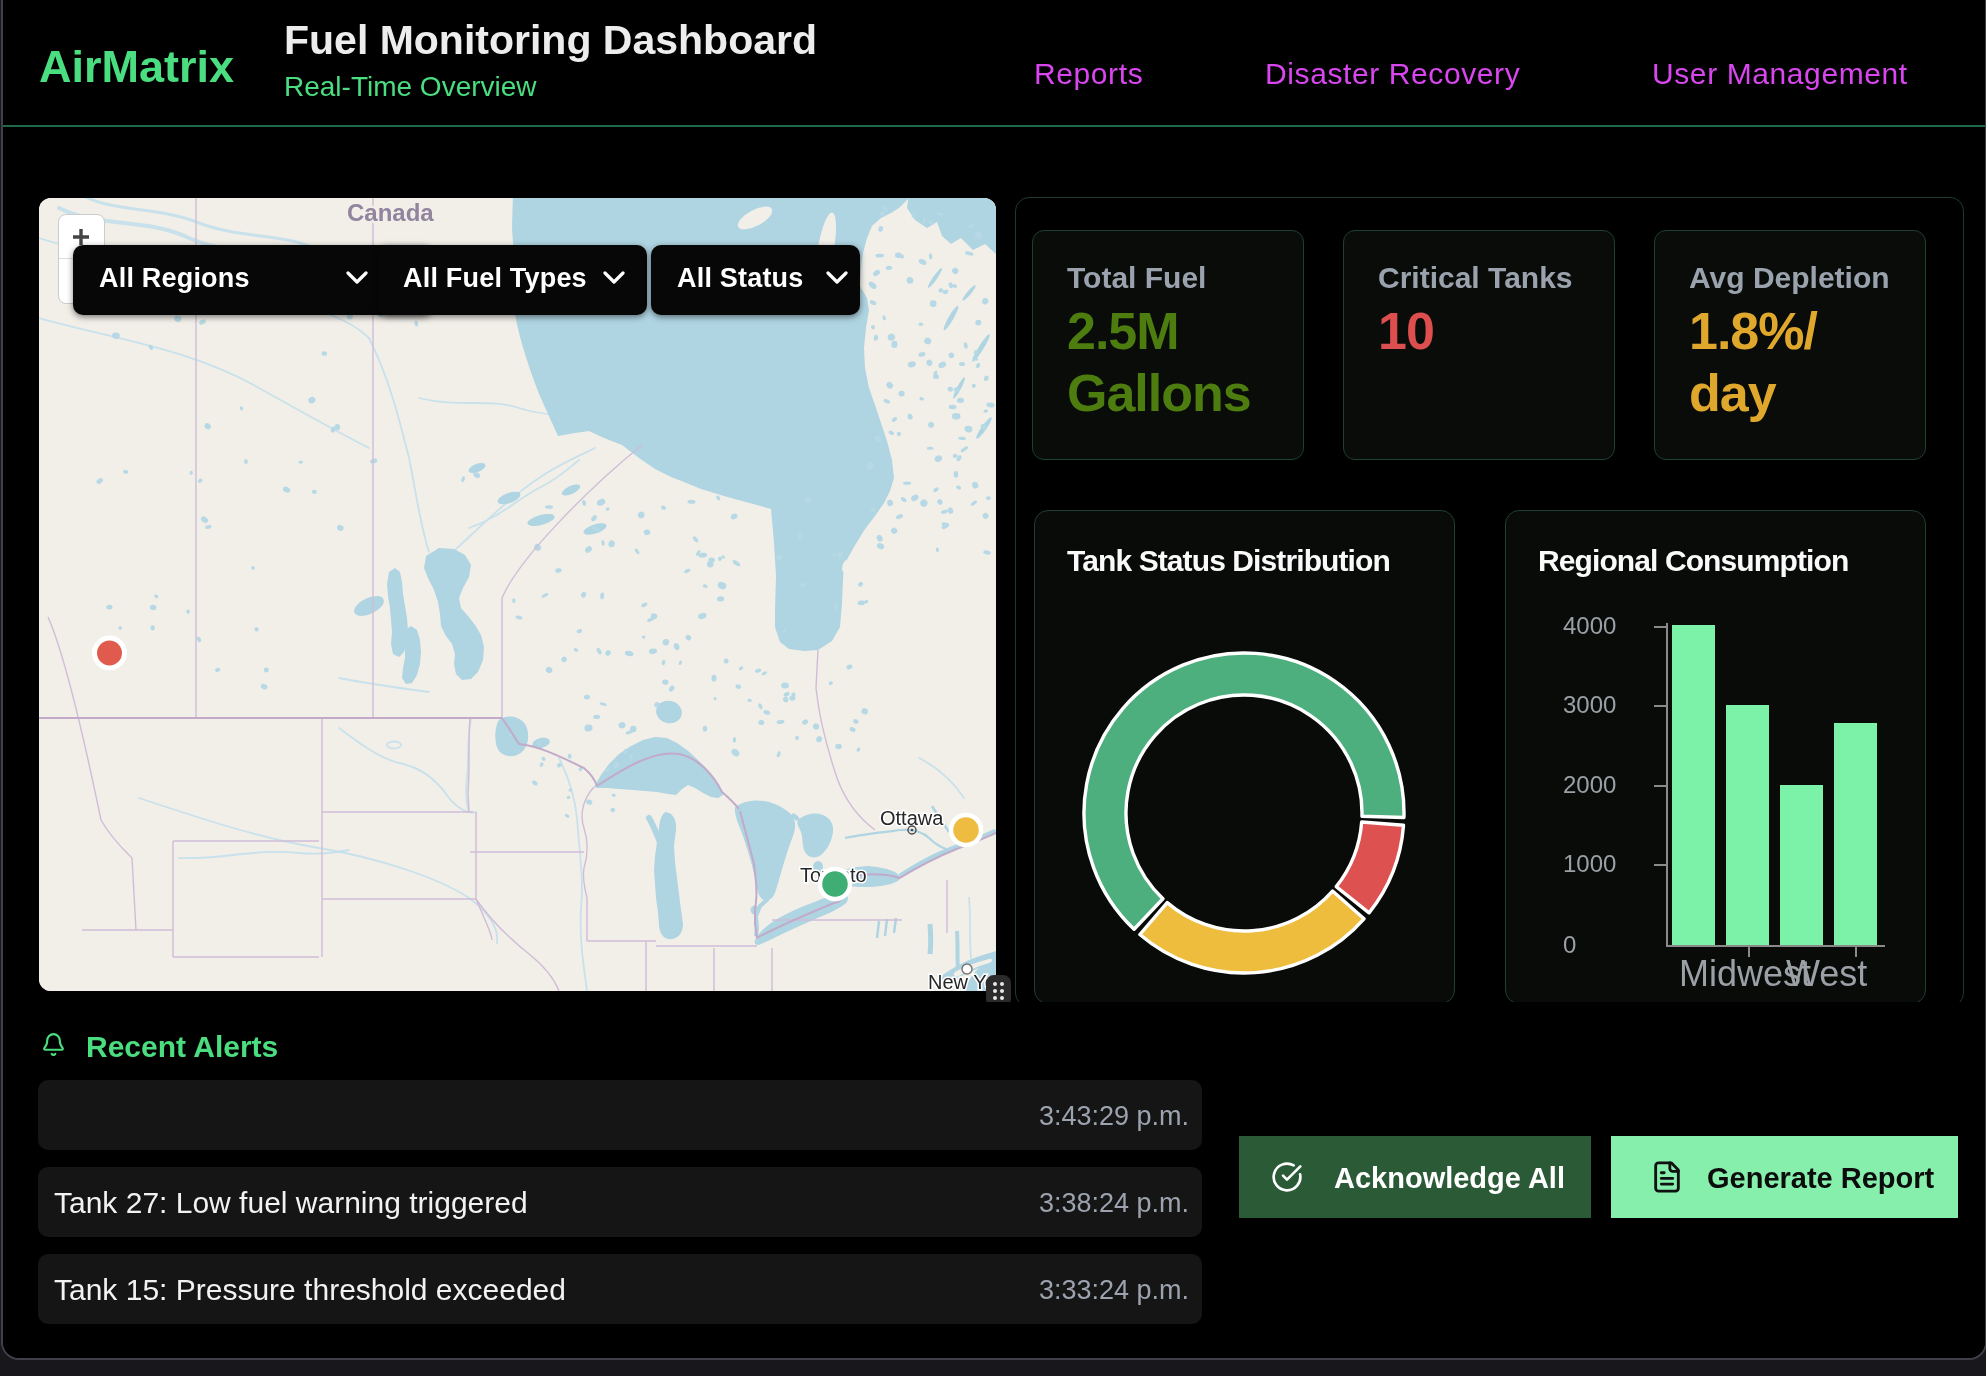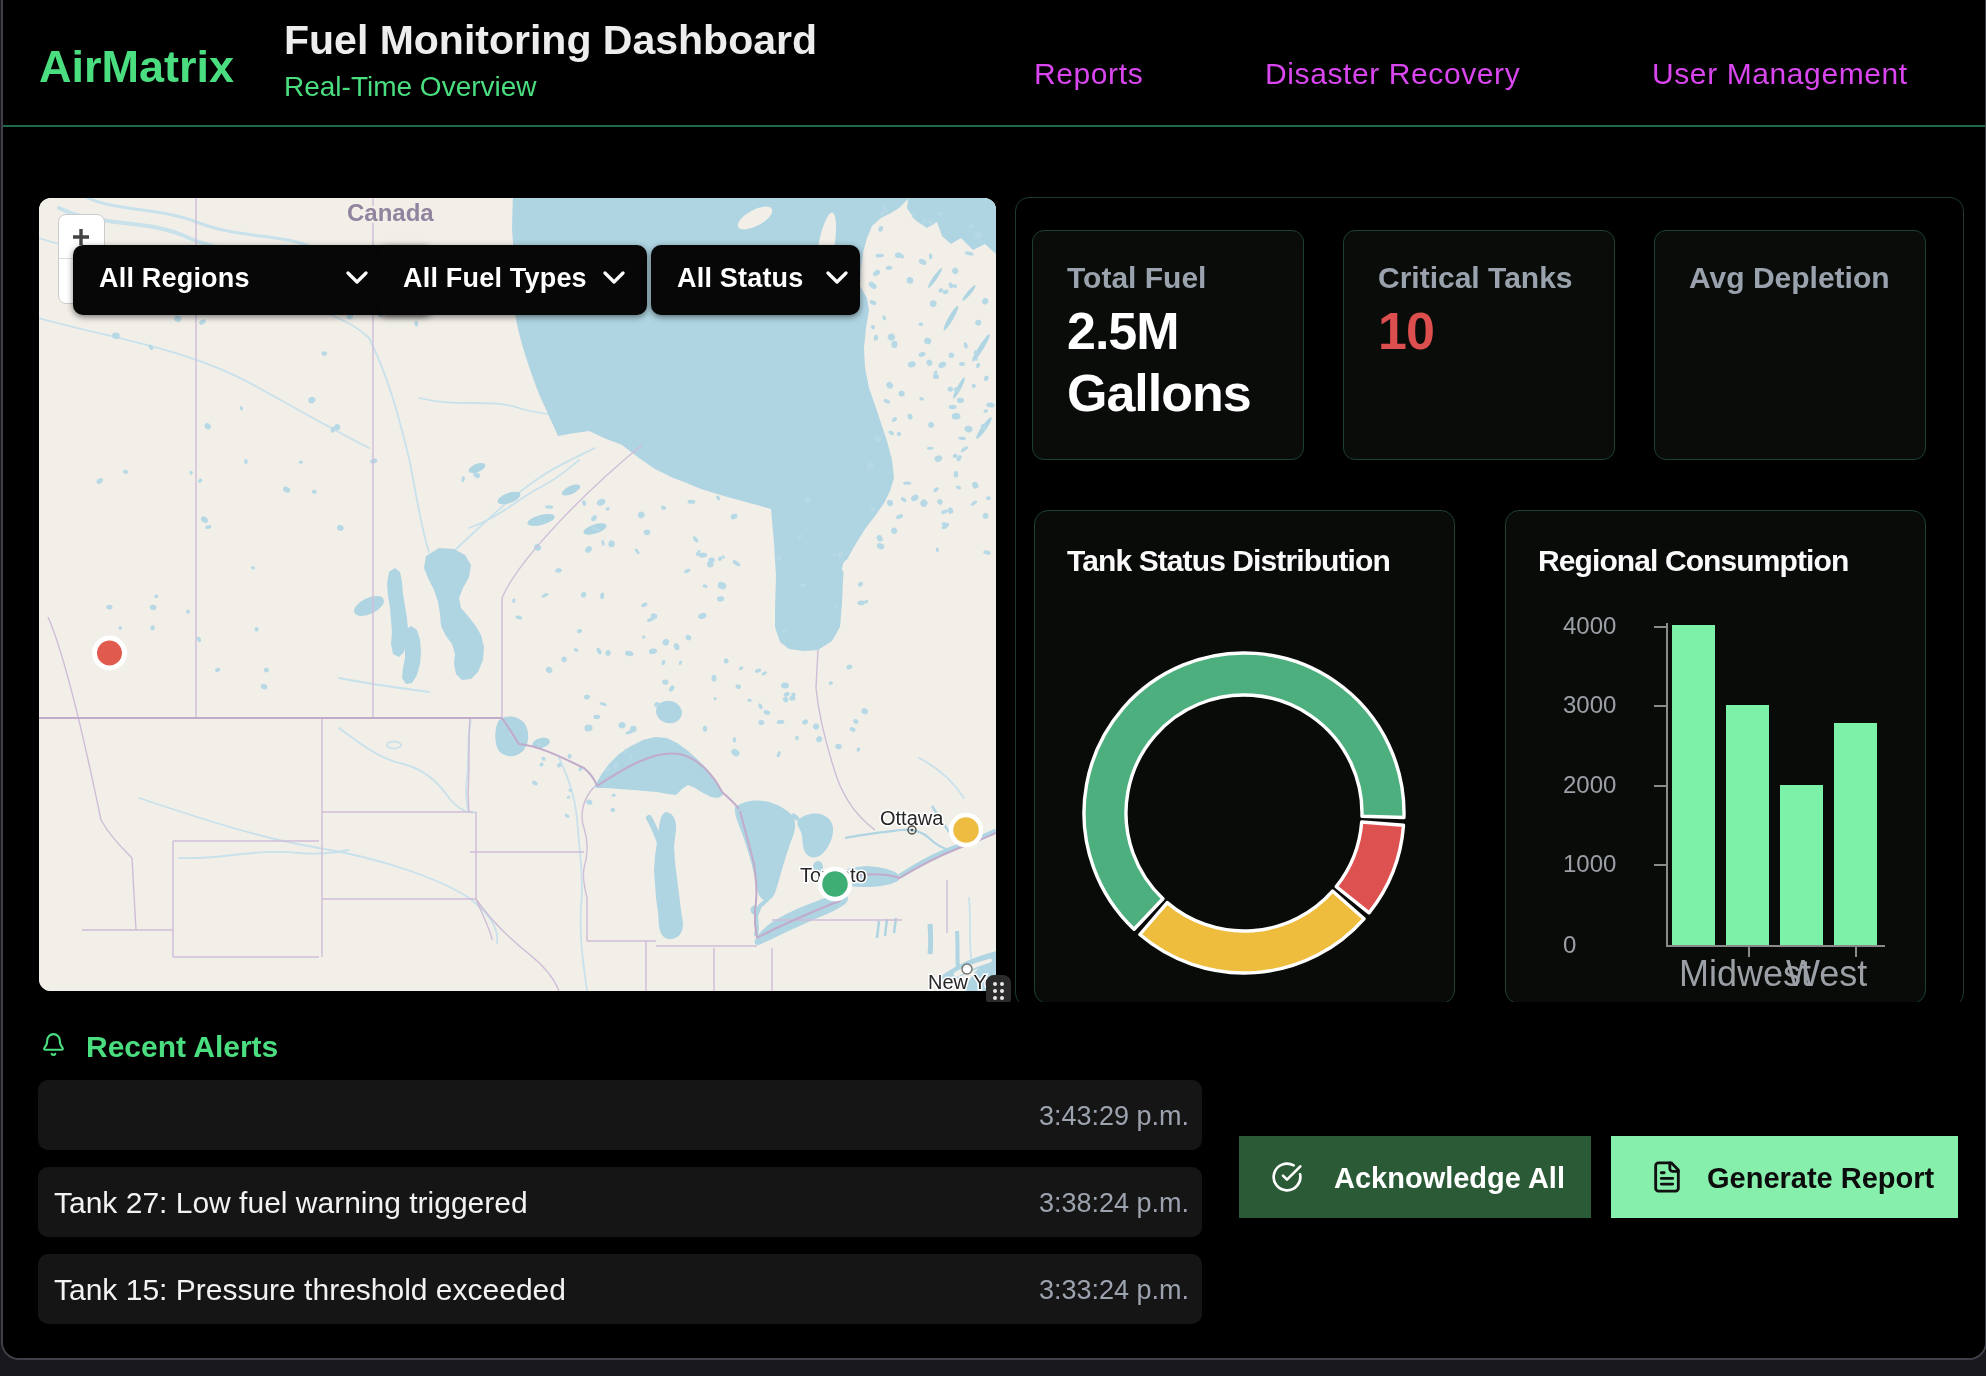--- a/index.html
+++ b/index.html
@@ -470,28 +470,29 @@
       <i style="left:14px;top:7px"></i>
       <i style="left:7px;top:14px"></i>
       <i style="left:14px;top:14px"></i>
       <i style="left:7px;top:21px"></i>
       <i style="left:14px;top:21px"></i>
     </div>
 
 <div id="rpanel"></div>
 <div class="scard" style="left:1029px">
       <div class="lb">Total Fuel</div>
-      <div class="vl" style="color:#ffffff">2.5M Gallons</div>
+      <div class="vl" style="color:#4d7c0f">2.5M Gallons</div>
     </div>
 <div class="scard" style="left:1340px">
       <div class="lb">Critical Tanks</div>
       <div class="vl" style="color:#dd4f4f">10</div>
     </div>
 <div class="scard" style="left:1651px">
       <div class="lb">Avg Depletion</div>
+      <div class="vl" style="color:#dfa82c">1.8%/<br>day</div>
     </div>
 
 <div class="ccard" style="left:1031px">
       <div class="ct">Tank Status Distribution</div>
     </div>
 <div class="ccard" style="left:1502px">
       <div class="ct">Regional Consumption</div>
     </div>
 
 <svg id="donut" style="position:absolute;left:1079px;top:651px" width="324" height="324" viewBox="0 0 324 324">

